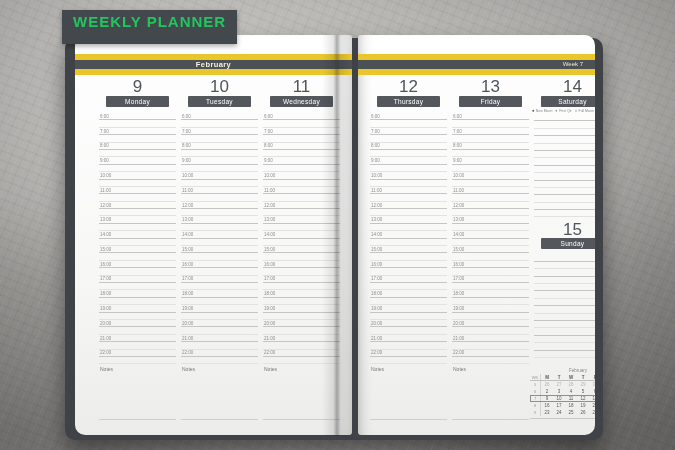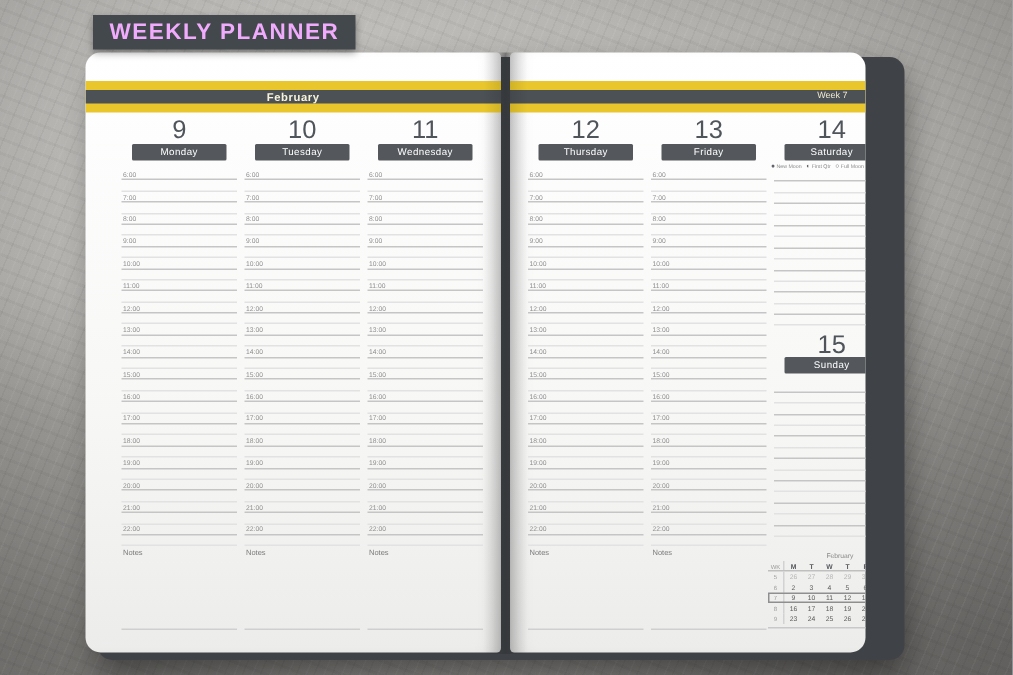--- a/index.html
+++ b/index.html
@@ -17,32 +17,32 @@
   .stage::before{
     content:""; position:absolute; inset:0; z-index:0; pointer-events:none;
     background:
       repeating-linear-gradient(113deg, rgba(255,255,255,.05) 0 1px, rgba(0,0,0,0) 1px 5px, rgba(0,0,0,.04) 5px 6px, rgba(0,0,0,0) 6px 11px),
       repeating-linear-gradient(21deg, rgba(0,0,0,.03) 0 2px, rgba(0,0,0,0) 2px 9px);
   }
   .vignette{position:absolute; inset:0; z-index:1; pointer-events:none;
     background:radial-gradient(ellipse at 50% 45%, rgba(0,0,0,0) 55%, rgba(0,0,0,.18) 100%);}
 
   .badge{
-    position:absolute; left:62px; top:10px; height:23px; z-index:3;
-    background:#43484d; color:#f0abfc; padding:0 11px; line-height:23px;
+    position:absolute; left:62px; top:10px; height:34px; z-index:3;
+    background:#43484d; color:#22c55e; padding:0 11px; line-height:23px;
     font-size:15px; font-weight:bold; letter-spacing:1px;
     box-shadow:0 2px 5px rgba(0,0,0,.35);
   }
 
   .book{position:absolute; left:57px; top:35px; width:554px; height:403px; z-index:2;}
   .under{position:absolute; left:8px; top:3px; width:538px; height:402px;
     background:#3f4246; border-radius:10px;
     box-shadow:0 10px 22px rgba(0,0,0,.45);}
   .page{position:absolute; top:0; height:400px; overflow:hidden;
-    background:linear-gradient(180deg,#ffffff 0%,#f7f7f6 60%,#ececeb 100%);}
+    background:linear-gradient(180deg,#ffffff 0%,#f7f7f6 60%,#ececeb 100%);margin-left:18px;}
   .page.left{left:0; width:277px; border-radius:10px 3px 3px 10px;
     box-shadow:inset -12px 0 14px -12px rgba(0,0,0,.30);}
   .page.right{left:283px; width:237px; border-radius:3px 10px 10px 3px;
     box-shadow:inset 12px 0 14px -12px rgba(0,0,0,.30);}
   .spine{position:absolute; left:265px; top:0; width:30px; height:401px; z-index:6; pointer-events:none;
     background:linear-gradient(90deg, rgba(0,0,0,0) 0%, rgba(0,0,0,.10) 38%, rgba(40,42,44,.40) 50%, rgba(0,0,0,.10) 62%, rgba(0,0,0,0) 100%);}
 
   .band{position:absolute; left:0; right:0; top:19px; height:21px; background:#e9c72c;}
   .stripe{position:absolute; left:0; right:0; top:6px; height:9px; background:#4c5156;}
   .month-text{display:block; text-align:center; font-size:7.5px; font-weight:600;

